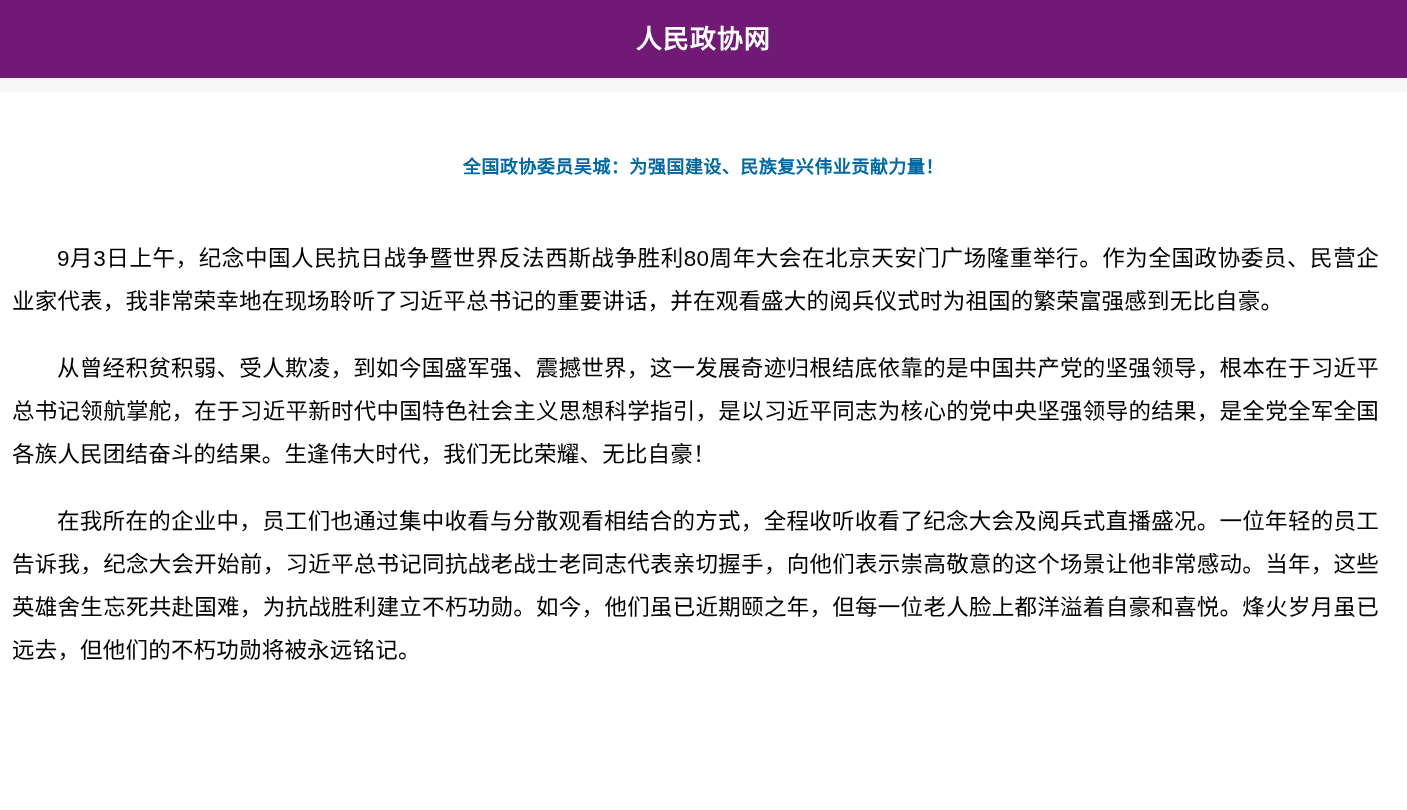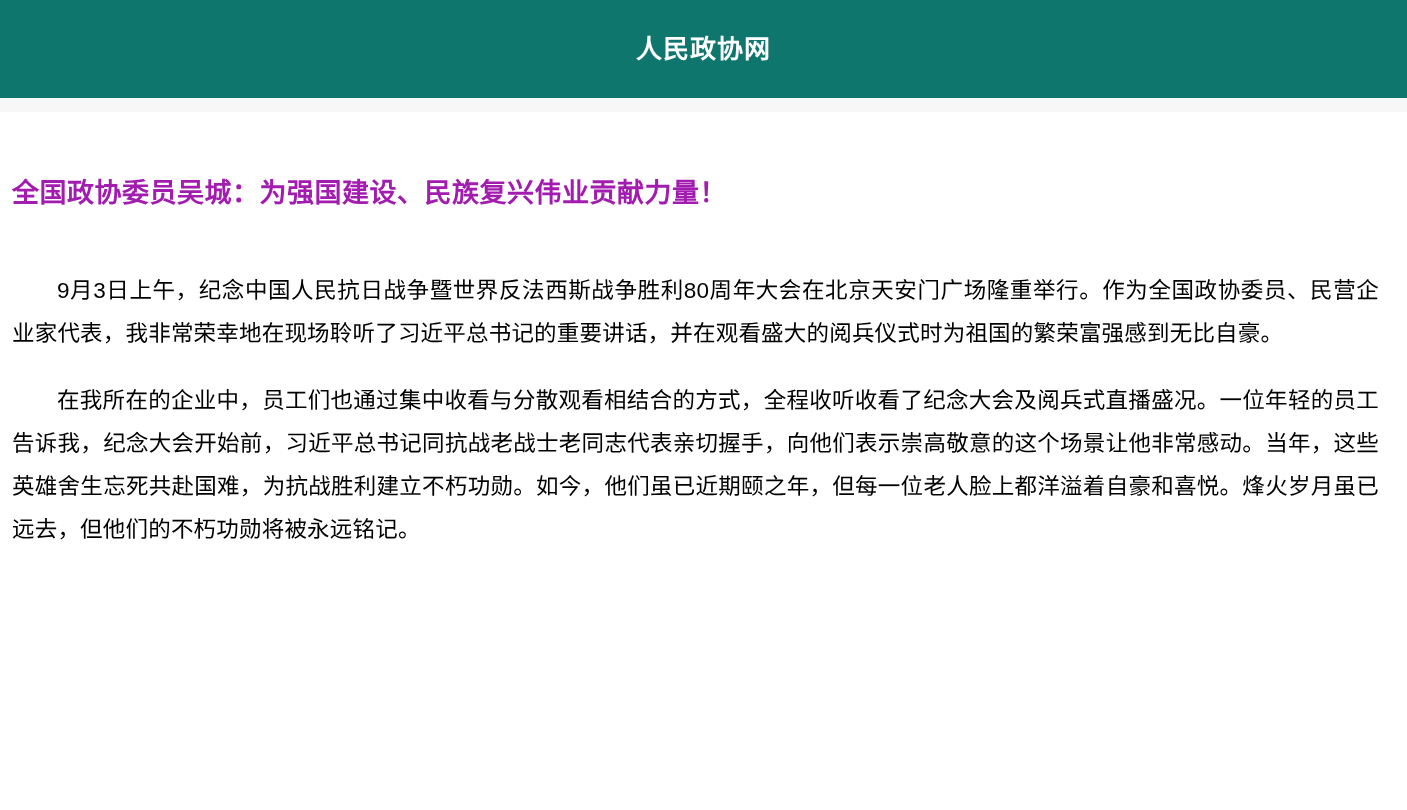--- a/index.html
+++ b/index.html
@@ -9,22 +9,22 @@
   body {
     width: 1407px;
     min-height: 810px;
     background: #ffffff;
     font-family: "Liberation Sans", "DejaVu Sans", sans-serif;
     color: #000000;
     overflow: hidden;
   }
   .site-header {
     width: 100%;
-    height: 98px;
-    background: #0f766e;
+    height: 78px;
+    background: #701a75;
     display: flex;
     align-items: center;
     justify-content: center;
     box-sizing: border-box;
   }
   .site-title {
     color: #ffffff;
     font-size: 26px;
     font-weight: 700;
     letter-spacing: 1px;
@@ -34,27 +34,28 @@
     width: 100%;
     height: 14px;
     background: #f7f7f7;
   }
   .article {
     padding: 0 12px;
     box-sizing: border-box;
     width: 1407px;
   }
   .article-title {
-    font-size: 27px;
+    font-size: 18px;
     font-weight: 700;
-    color: #a21caf;
+    color: #0369a1;
     margin: 0;
     padding: 64px 0 0 0;
     line-height: 1.3;
     letter-spacing: 0.5px;
+    text-align: center;
   }
   .article-body {
     margin-top: 58px;
   }
   .para {
     font-size: 22.5px;
     line-height: 43px;
     color: #000000;
     margin: 0 16px 24px 0;
     text-indent: 2em;
@@ -70,15 +71,16 @@
 
 <div class="site-header">
   <div class="site-title">人民政协网</div>
 </div>
 <div class="header-underline"></div>
 
 <div class="article">
   <h1 class="article-title">全国政协委员吴城：为强国建设、民族复兴伟业贡献力量！</h1>
   <div class="article-body">
     <p class="para">9月3日上午，纪念中国人民抗日战争暨世界反法西斯战争胜利80周年大会在北京天安门广场隆重举行。作为全国政协委员、民营企业家代表，我非常荣幸地在现场聆听了习近平总书记的重要讲话，并在观看盛大的阅兵仪式时为祖国的繁荣富强感到无比自豪。</p>
+    <p class="para">从曾经积贫积弱、受人欺凌，到如今国盛军强、震撼世界，这一发展奇迹归根结底依靠的是中国共产党的坚强领导，根本在于习近平总书记领航掌舵，在于习近平新时代中国特色社会主义思想科学指引，是以习近平同志为核心的党中央坚强领导的结果，是全党全军全国各族人民团结奋斗的结果。生逢伟大时代，我们无比荣耀、无比自豪！</p>
     <p class="para">在我所在的企业中，员工们也通过集中收看与分散观看相结合的方式，全程收听收看了纪念大会及阅兵式直播盛况。一位年轻的员工告诉我，纪念大会开始前，习近平总书记同抗战老战士老同志代表亲切握手，向他们表示崇高敬意的这个场景让他非常感动。当年，这些英雄舍生忘死共赴国难，为抗战胜利建立不朽功勋。如今，他们虽已近期颐之年，但每一位老人脸上都洋溢着自豪和喜悦。烽火岁月虽已远去，但他们的不朽功勋将被永远铭记。</p>
   </div>
 </div>
 
 </body></html>

